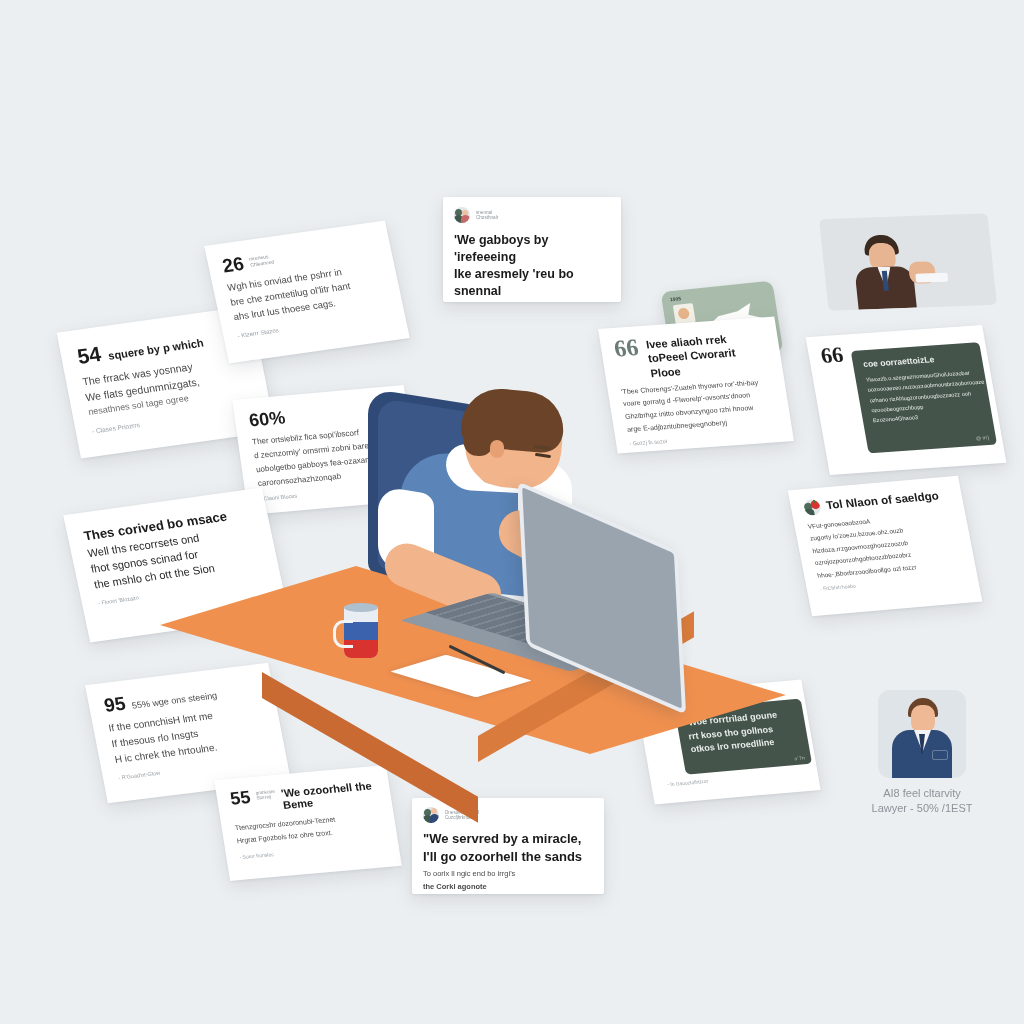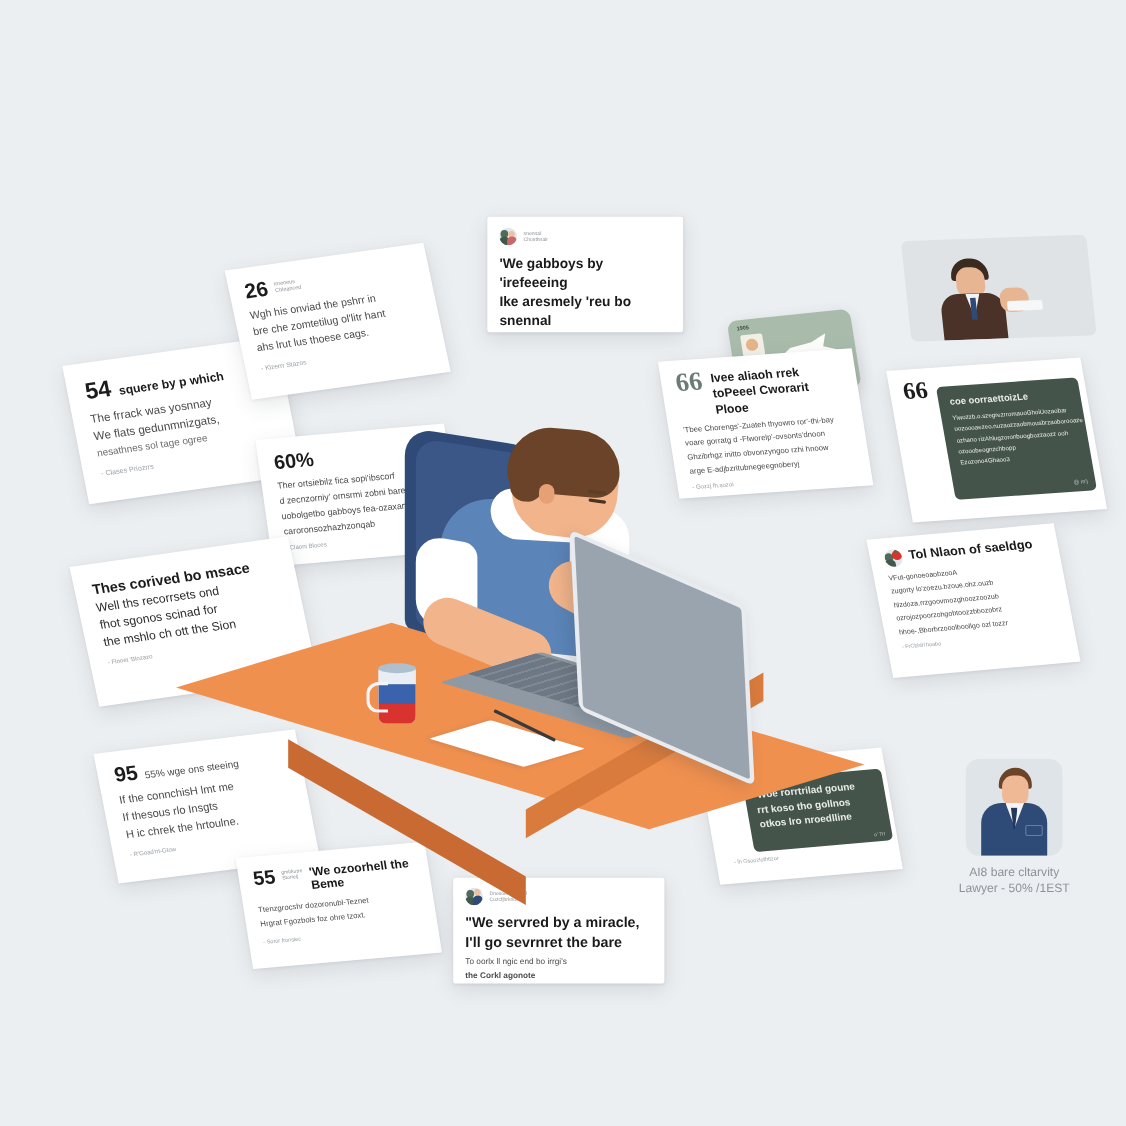--- a/index.html
+++ b/index.html
@@ -277,21 +277,21 @@
           <div class="head" style="left:8px;top:1px;width:6px;height:6px;background:#f0c0a2;"></div>
           <div class="body-s" style="left:7px;top:7px;width:9px;height:9px;background:#2f4a77;"></div>
         </div>
         <div style="line-height:1.25;">
           <div class="mini-label" style="font-size:4.6px;">Dnesoerr Kerard</div>
           <div class="mini-label" style="font-size:4.6px;">Cuzcfjhrkrloe</div>
         </div>
       </div>
       <div style="margin-top:7px;">
         <div class="headline" style="font-size:13px;line-height:1.35;">"We servred by a miracle,</div>
-        <div class="headline" style="font-size:13px;line-height:1.35;">I'll go sevrnret the bare</div>
+        <div class="headline" style="font-size:13px;line-height:1.35;">I'll go ozoorhell the sands</div>
       </div>
       <div class="body" style="font-size:7.5px;line-height:1.7;margin-top:3px;">To oorlx ll ngic end bo irrgi's</div>
       <div class="body" style="font-size:7.5px;line-height:1.7;font-weight:bold;">the Corkl agonote</div>
     </div>
   </div>
 
   <div class="card" style="left:645px;top:686px;width:166px;height:112px;transform:rotate(-10deg) skewY(5deg);">
     <div style="padding:10px 10px 7px 12px;">
       <div style="display:flex;align-items:flex-start;gap:5px;">
         <span class="stat" style="font-size:17px;">27</span>
@@ -324,21 +324,21 @@
   <div class="portrait-card" style="left:852px;top:690px;width:140px;height:150px;">
     <div class="portrait-box" style="width:88px;height:88px;margin:0 auto;">
       <div style="position:absolute;left:30px;top:8px;width:30px;height:19px;background:#6b4328;border-radius:15px 15px 2px 2px;"></div>
       <div style="position:absolute;left:33px;top:15px;width:24px;height:28px;background:#f0b996;border-radius:10px;"></div>
       <div style="position:absolute;left:14px;top:40px;width:60px;height:48px;background:#2e4a77;border-radius:18px 18px 0 0;"></div>
       <div style="position:absolute;left:36px;top:40px;width:17px;height:22px;background:#f3f4f6;clip-path:polygon(0 0,100% 0,50% 100%);"></div>
       <div style="position:absolute;left:41px;top:44px;width:6px;height:20px;background:#24385c;clip-path:polygon(0 0,100% 0,60% 100%,40% 100%);"></div>
       <div style="position:absolute;left:54px;top:60px;width:14px;height:8px;border:1px solid rgba(255,255,255,.28);border-radius:2px;"></div>
     </div>
     <div class="portrait-caption">
-      <div style="font-size:11px;">AI8 bare cltarvity</div>
+      <div style="font-size:11px;">AI8 feel cltarvity</div>
       <div style="font-size:11px;">Lawyer - 50% /1EST</div>
     </div>
   </div>
 
   <div id="scene">
 
     <div class="iso" style="left:118px;top:8px;width:125px;height:185px;background:#2f4a77;
                 border-radius:26px 26px 10px 10px;transform:skewY(9deg);"></div>
     <div class="iso" style="left:128px;top:16px;width:105px;height:170px;background:#3a5788;
                 border-radius:22px 22px 8px 8px;transform:skewY(9deg);"></div>

